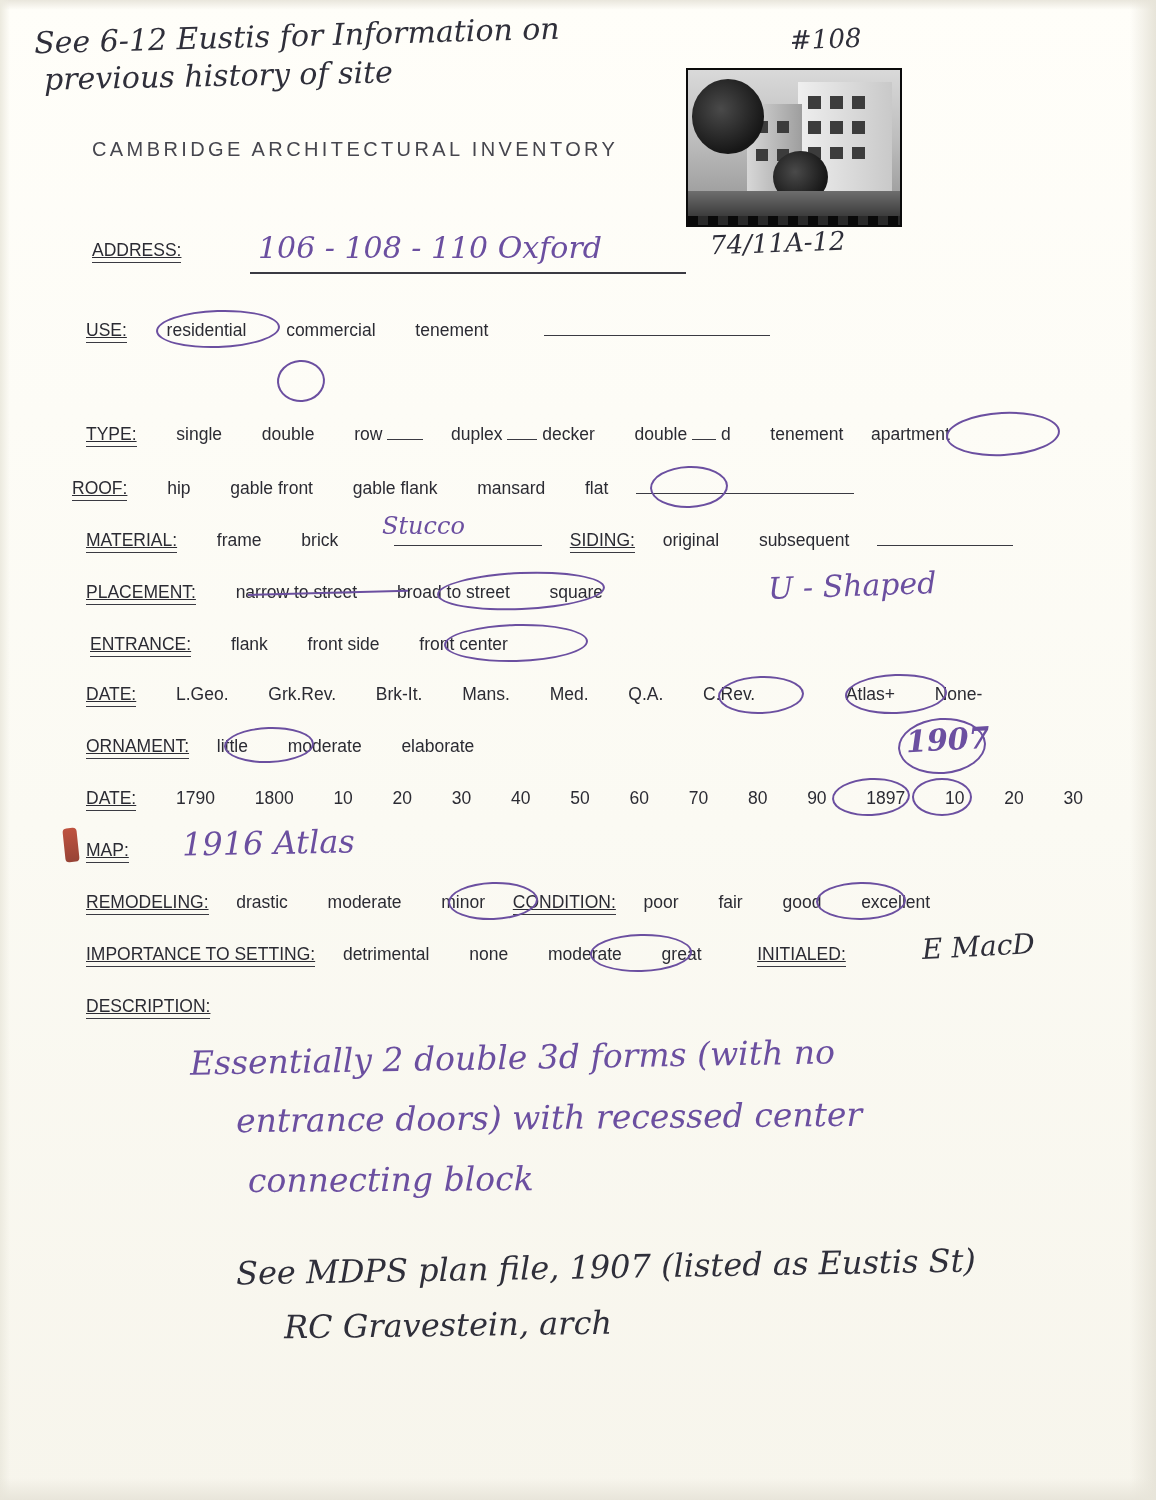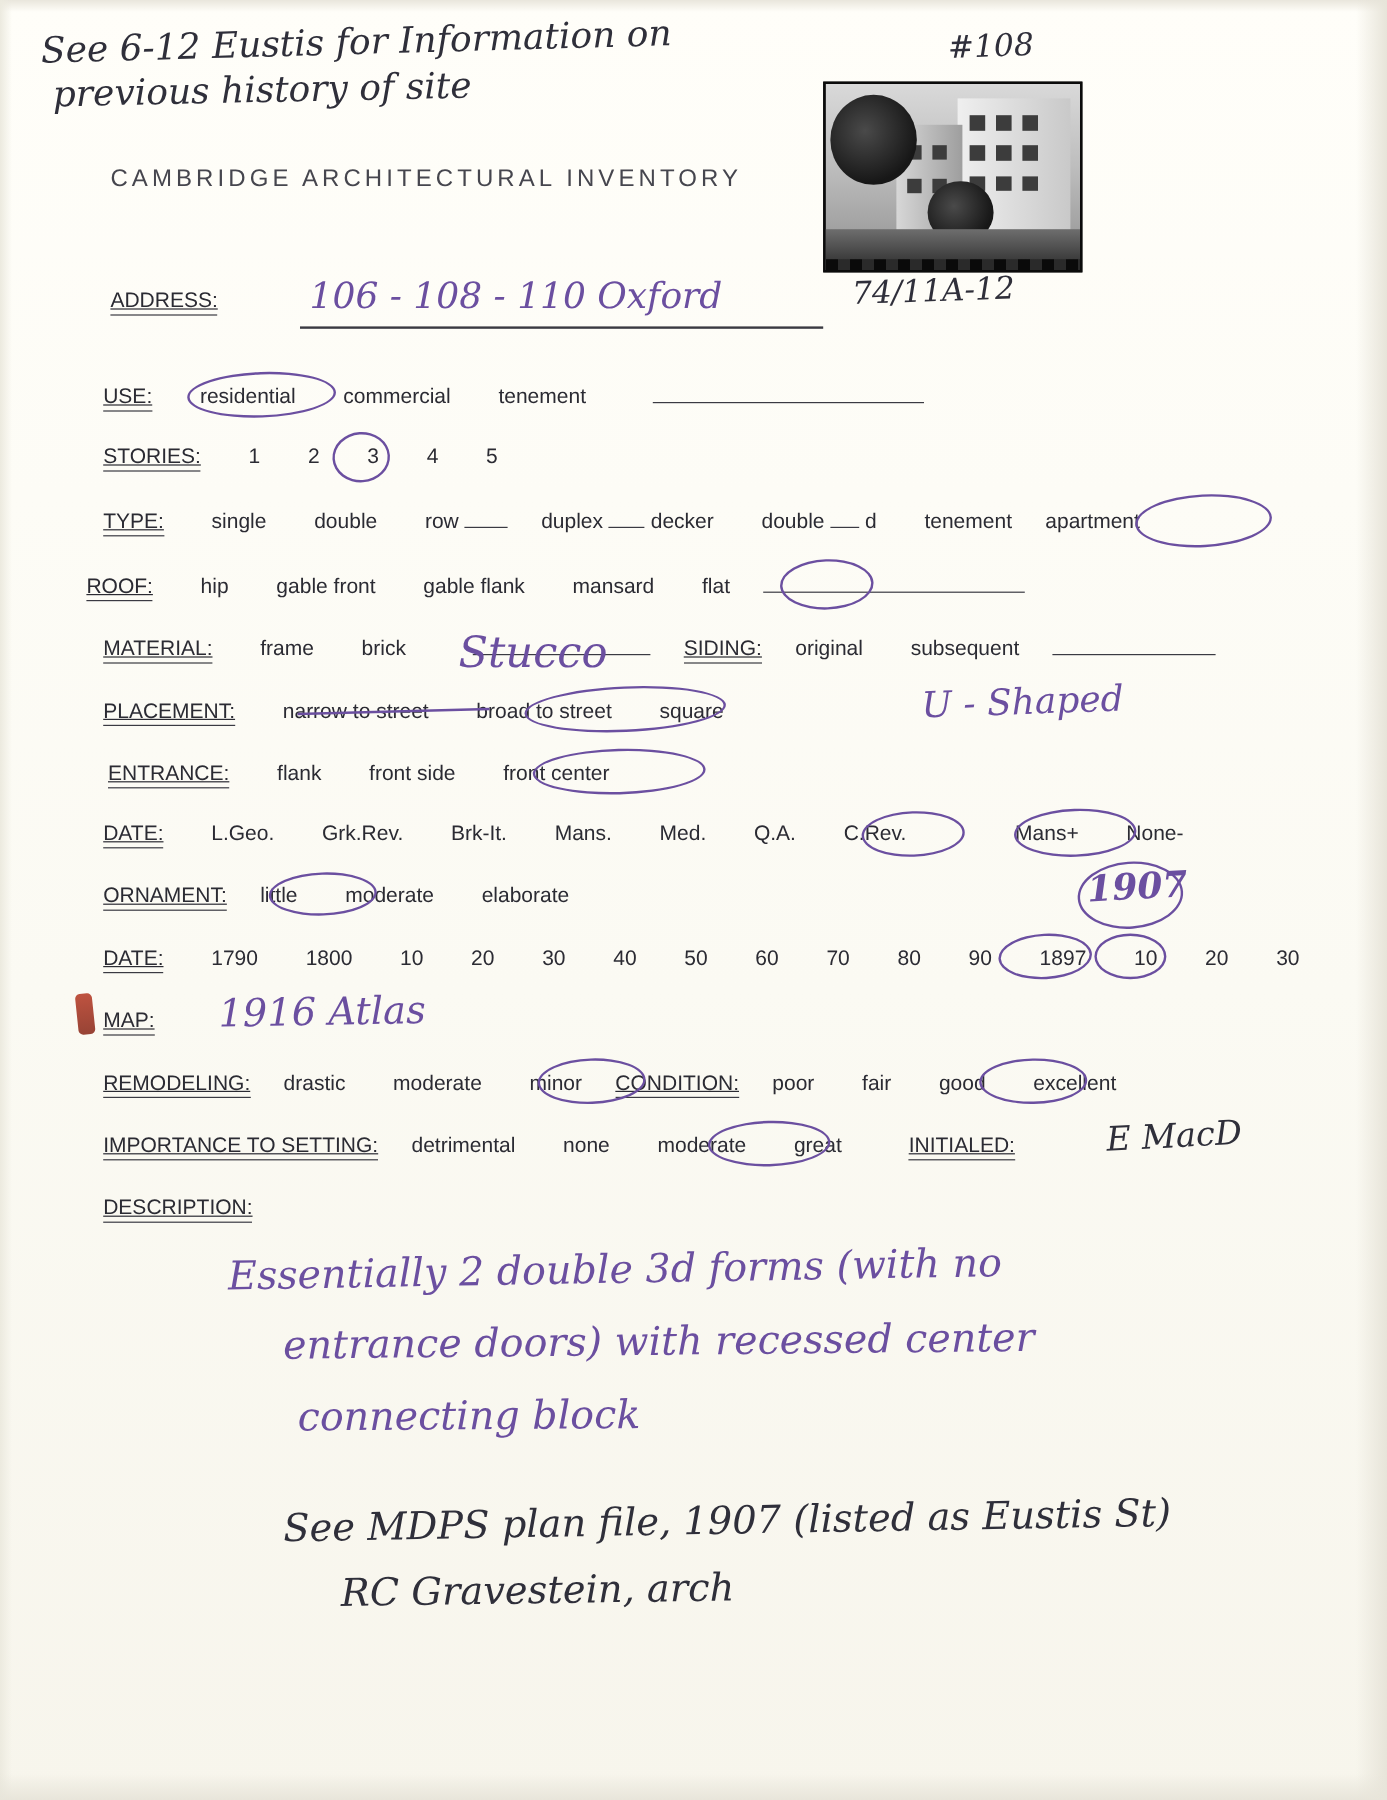--- a/index.html
+++ b/index.html
@@ -127,33 +127,20 @@
     <span>residential</span>
     <span class="gap-m"></span>
     <span>commercial</span>
     <span class="gap-m"></span>
     <span>tenement</span>
     <span class="gap-l"></span>
     <span class="blank" style="width:226px;"></span>
   </div>
   <div class="ellipse" style="left:156px;top:310px;width:120px;height:34px;transform:rotate(-2deg);"></div>
 
-  <div class="row" style="left:86px;top:370px;">
-    <span class="u">STORIES:</span>
-    <span class="gap-m"></span>
-    <span>1</span>
-    <span class="gap-m"></span>
-    <span>2</span>
-    <span class="gap-m"></span>
-    <span>3</span>
-    <span class="gap-m"></span>
-    <span>4</span>
-    <span class="gap-m"></span>
-    <span>5</span>
-  </div>
   <div class="ellipse" style="left:277px;top:360px;width:44px;height:38px;transform:rotate(-4deg);"></div>
 
   <div class="row" style="left:86px;top:424px;">
     <span class="u">TYPE:</span>
     <span class="gap-m"></span>
     <span>single</span>
     <span class="gap-m"></span>
     <span>double</span>
     <span class="gap-m"></span>
     <span>row</span>
@@ -200,21 +187,21 @@
     <span class="blank" style="width:148px;"></span>
     <span class="gap-s"></span>
     <span class="u">SIDING:</span>
     <span class="gap-s"></span>
     <span>original</span>
     <span class="gap-m"></span>
     <span>subsequent</span>
     <span class="gap-s"></span>
     <span class="blank" style="width:136px;"></span>
   </div>
-  <div class="hand ink-purple" style="left:382px;top:524px;font-size:36px;text-align:center;">Stucco</div>
+  <div class="hand ink-purple" style="left:382px;top:512px;font-size:24px;text-align:center;">Stucco</div>
 
   <div class="row" style="left:86px;top:582px;">
     <span class="u">PLACEMENT:</span>
     <span class="gap-m"></span>
     <span>narrow to street</span>
     <span class="gap-m"></span>
     <span>broad to street</span>
     <span class="gap-m"></span>
     <span>square</span>
   </div>
@@ -244,21 +231,21 @@
     <span class="gap-m"></span>
     <span>Mans.</span>
     <span class="gap-m"></span>
     <span>Med.</span>
     <span class="gap-m"></span>
     <span>Q.A.</span>
     <span class="gap-m"></span>
     <span>C.Rev.</span>
     <span class="gap-l"></span>
     <span class="gap-m"></span>
-    <span>Mans+</span>
+    <span>Atlas+</span>
     <span class="gap-m"></span>
     <span>None-</span>
   </div>
   <div class="ellipse" style="left:718px;top:676px;width:82px;height:34px;transform:rotate(-2deg);"></div>
   <div class="ellipse" style="left:845px;top:674px;width:98px;height:36px;transform:rotate(-2deg);"></div>
 
   <div class="row" style="left:86px;top:736px;">
     <span class="u">ORNAMENT:</span>
     <span class="gap-s"></span>
     <span>little</span>

